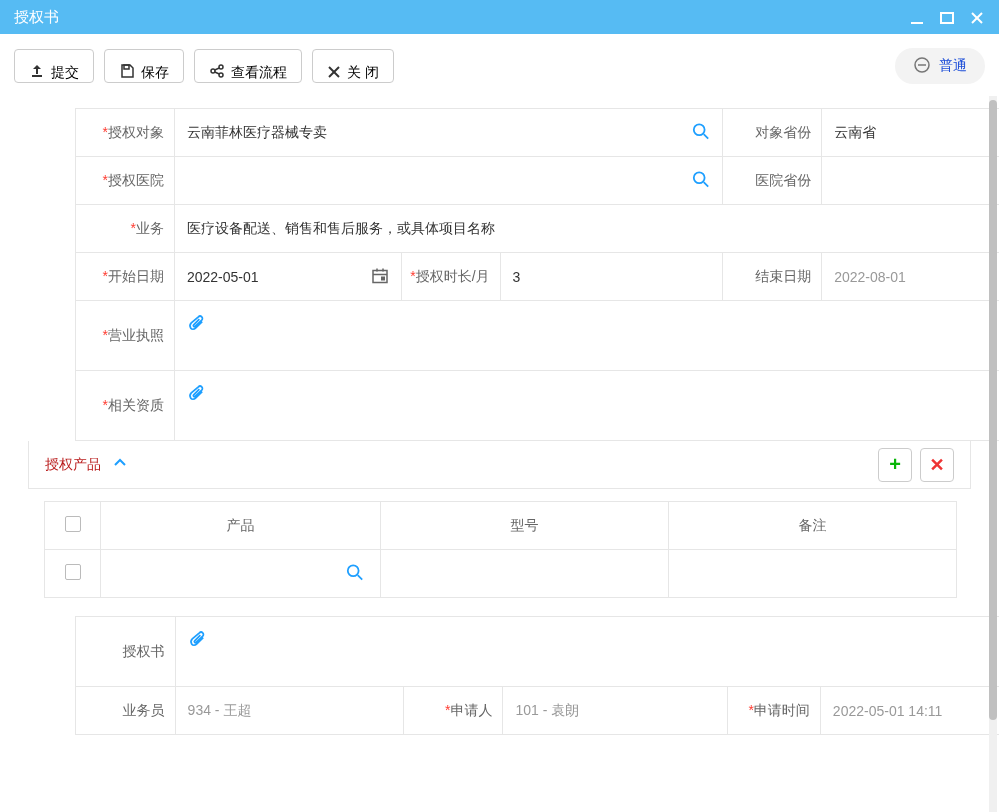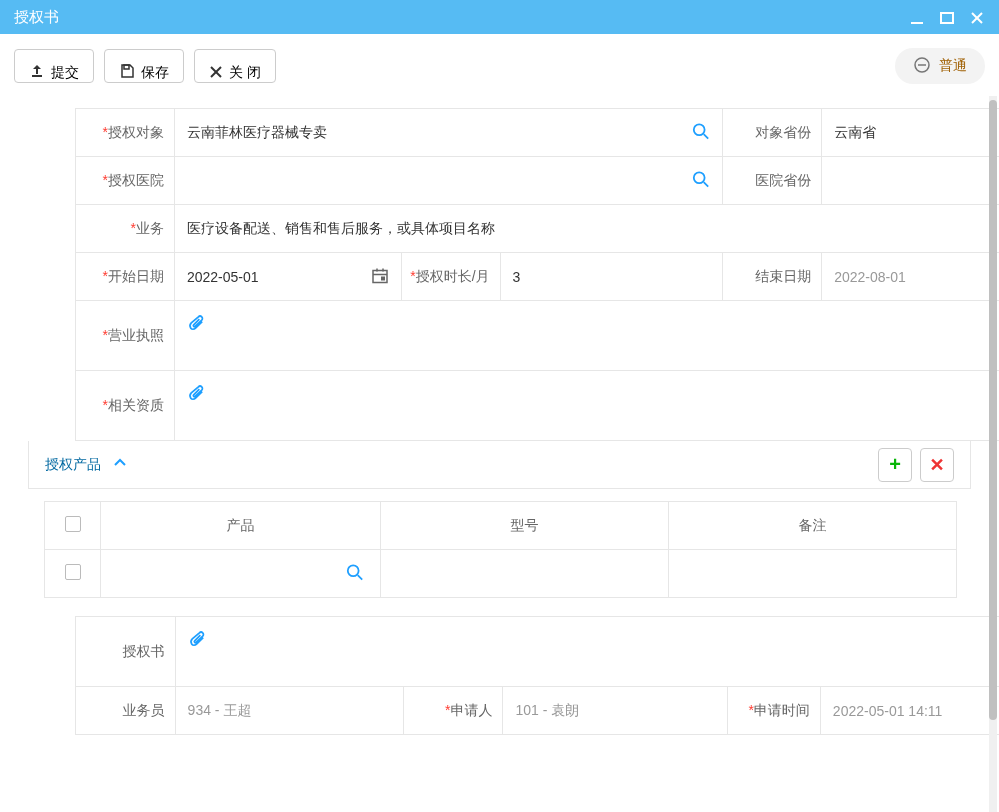--- a/index.html
+++ b/index.html
@@ -6,21 +6,21 @@
     body { font-family: Arial, sans-serif; font-size: 14px; color: #333; background: #fff; width: 999px; height: 812px; overflow: hidden; position: relative; }
     
     .title-bar { background: #56BBF3; color: #fff; height: 34px; display: flex; align-items: center; padding: 0 14px; justify-content: space-between; }
     .title-bar-text { font-size: 15px; }
     .title-bar-controls { display: flex; gap: 14px; }
     .title-bar-controls span { cursor: pointer; font-size: 16px; }
     
     .toolbar { display: flex; align-items: center; padding: 14px; gap: 10px; background: #fff; }
     .toolbar-btn { border: 1px solid #ccc; background: #fff; border-radius: 4px; height: 34px; padding: 0 14px; display: flex; align-items: flex-end; gap: 6px; cursor: pointer; font-size: 14px; }
     .toolbar-spacer { flex: 1; }
-    .mode-badge { display: flex; align-items: center; gap: 8px; background: #f3f3f3; border-radius: 18px; height: 36px; padding: 0 18px; color: #a16207; }
+    .mode-badge { display: flex; align-items: center; gap: 8px; background: #f3f3f3; border-radius: 18px; height: 36px; padding: 0 18px; color: #1d4ed8; }
     .mode-badge svg { width: 18px; height: 18px; }
     
     .content-area { position: absolute; top: 96px; left: 0; right: 0; bottom: 0; overflow-y: auto; padding: 12px 28px; }
     .scrollbar-track { position: absolute; right: 2px; top: 96px; bottom: 0; width: 8px; background: #f0f0f0; }
     .scrollbar-thumb { position: absolute; right: 2px; top: 100px; width: 8px; height: 620px; background: #c0c0c0; border-radius: 4px; }
     
     .form-table { width: 100%; border-collapse: collapse; margin-left: 47px; }
     .form-table td { border: 1px solid #e6e6e6; height: 48px; padding: 0; vertical-align: middle; }
     .form-table td.label-cell { width: 96px; text-align: right; padding-right: 10px; color: #666; }
     .form-table td.value-cell { padding: 0 12px; position: relative; }
@@ -32,21 +32,21 @@
     
     .search-icon { position: absolute; right: 12px; top: 50%; transform: translateY(-50%); cursor: pointer; }
     .search-icon svg { width: 18px; height: 18px; stroke: #1E9FFF; }
     
     .date-icon { position: absolute; right: 12px; top: 50%; transform: translateY(-50%); }
     .date-icon svg { width: 18px; height: 18px; }
     
     .attach-icon svg { width: 19px; height: 19px; stroke: #1E9FFF; }
     
     .section-header { display: flex; align-items: center; height: 48px; border: 1px solid #e6e6e6; border-top: none; padding: 0 16px; }
-    .section-title { color: #0369a1; }
+    .section-title { color: #b91c1c; }
     .chevron { margin-left: 12px; color: #1E9FFF; }
     .section-header-spacer { flex: 1; }
     .icon-btn { width: 34px; height: 34px; border: 1px solid #ccc; background: #fff; border-radius: 4px; display: flex; align-items: center; justify-content: center; cursor: pointer; margin-left: 8px; }
     .icon-btn.add { color: #09b509; font-size: 20px; font-weight: bold; }
     .icon-btn.del { color: #e33; font-size: 18px; font-weight: bold; }
     
     .product-table { width: calc(100% - 30px); margin-left: 16px; border-collapse: collapse; margin-top: 12px; }
     .product-table th, .product-table td { border: 1px solid #e6e6e6; height: 48px; text-align: center; color: #666; }
     .product-table th { font-weight: normal; }
     .product-table .chk-col { width: 56px; }
@@ -88,20 +88,30 @@
           <rect x="3" y="12" width="10" height="2" fill="#333"></rect>
         </svg></span>
     <span>提交</span>
   </button>
   <button class="toolbar-btn">
     <span><svg width="16" height="16" viewBox="0 0 16 16">
           <path d="M3 2 L11 2 L14 5 L14 14 L3 14 Z" fill="none" stroke="#333" stroke-width="1.5"></path>
           <rect x="5" y="2" width="5" height="4" fill="none" stroke="#333" stroke-width="1.5"></rect>
         </svg></span>
     <span>保存</span>
+  </button>
+  <button class="toolbar-btn">
+    <span><svg width="16" height="16" viewBox="0 0 16 16">
+          <circle cx="4" cy="8" r="2" fill="none" stroke="#333" stroke-width="1.5"></circle>
+          <circle cx="12" cy="4" r="2" fill="none" stroke="#333" stroke-width="1.5"></circle>
+          <circle cx="12" cy="12" r="2" fill="none" stroke="#333" stroke-width="1.5"></circle>
+          <line x1="5.7" y1="7" x2="10.3" y2="5" stroke="#333" stroke-width="1.5"></line>
+          <line x1="5.7" y1="9" x2="10.3" y2="11" stroke="#333" stroke-width="1.5"></line>
+        </svg></span>
+    <span>查看流程</span>
   </button>
   <button class="toolbar-btn">
     <span><svg width="14" height="14" viewBox="0 0 14 14">
           <line x1="2" y1="2" x2="12" y2="12" stroke="#333" stroke-width="2"></line>
           <line x1="12" y1="2" x2="2" y2="12" stroke="#333" stroke-width="2"></line>
         </svg></span>
     <span>关 闭</span>
   </button>
   <div class="toolbar-spacer"></div>
   <div class="mode-badge">

